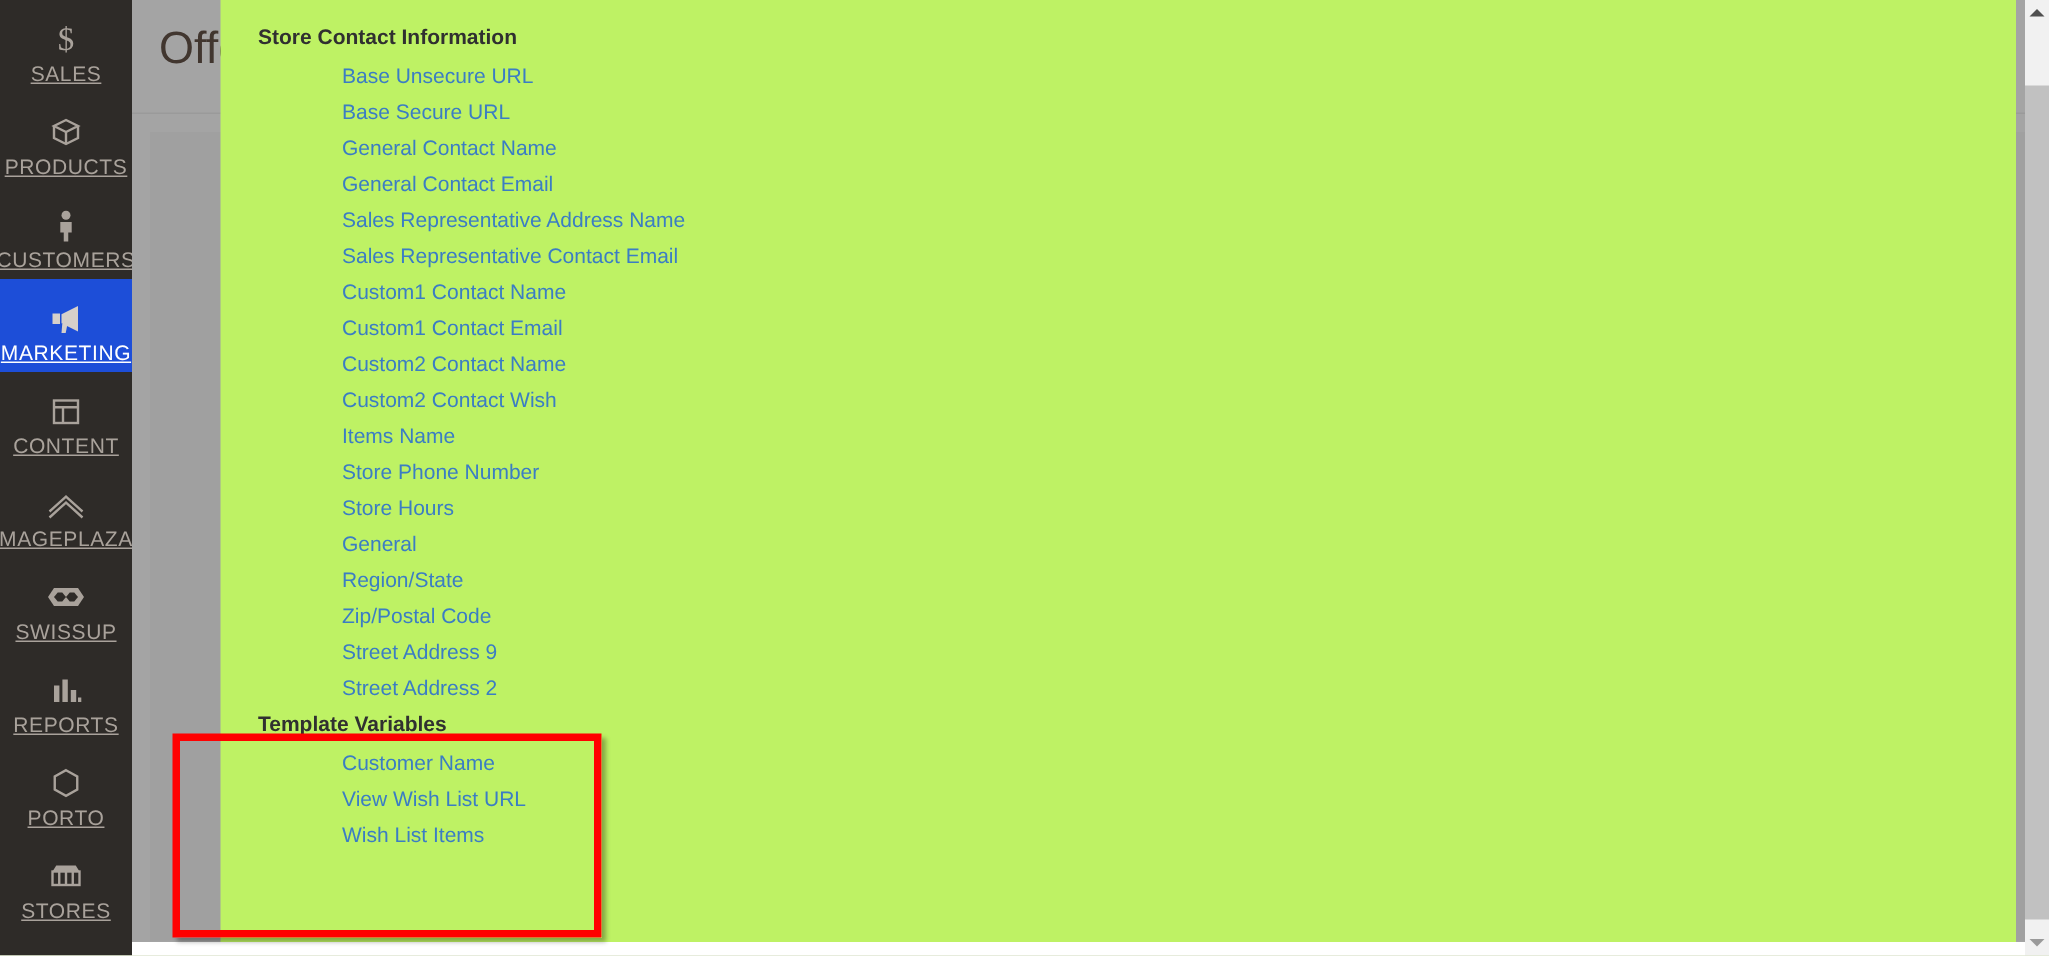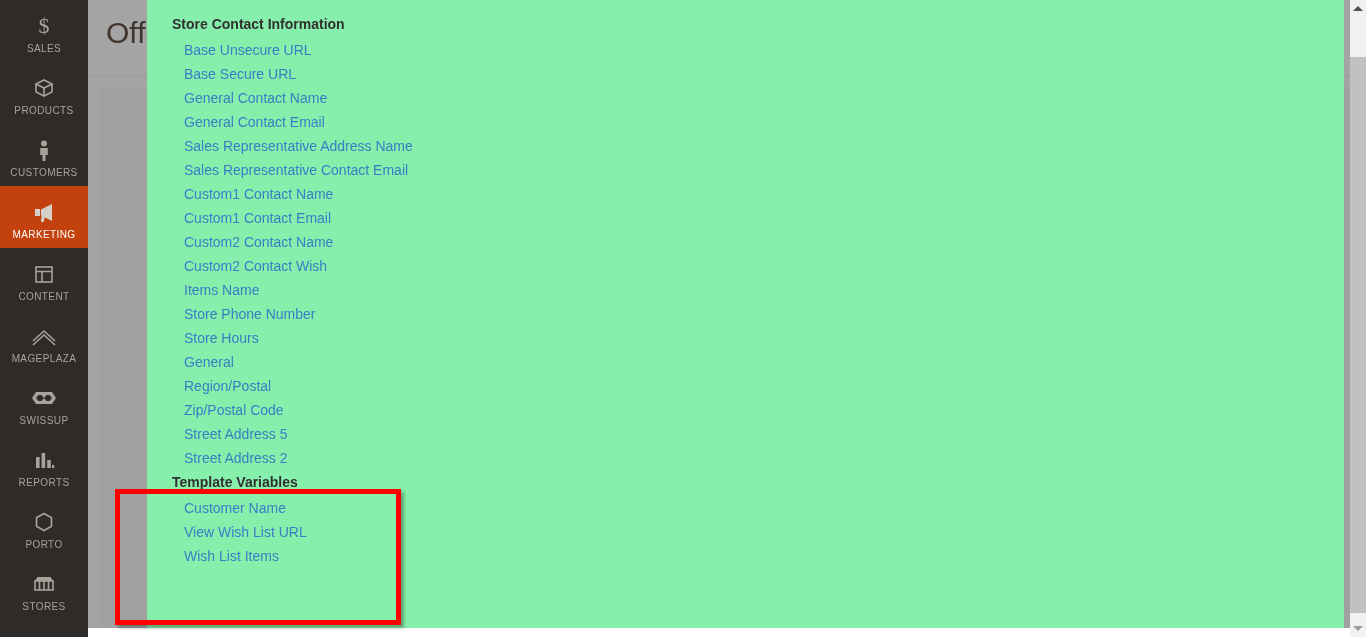--- a/index.html
+++ b/index.html
@@ -33,36 +33,37 @@
     width: 88px;
     height: 62px;
     display: flex;
     flex-direction: column;
     align-items: center;
     justify-content: flex-end;
     padding-bottom: 7px;
     cursor: pointer;
     background: transparent;
   }
-  .nav-item.active { background: #c2410c; }
+  .nav-item.active { background: #1d4ed8; }
   .nav-item .ico {
     display: flex;
     align-items: center;
     justify-content: center;
     height: 30px;
     margin-bottom: 2px;
   }
   .nav-item .ico svg { display:block; }
   .nav-label {
-    font-size: 10px;
+    font-size: 14px;
     letter-spacing: 0.4px;
     color: #a9a29b;
     text-transform: uppercase;
     line-height: 12px;
     white-space: nowrap;
+    text-decoration: underline;
   }
   .nav-item.active .nav-label { color: #ffffff; }
   .icostroke { fill: none; stroke: #a9a29b; stroke-width: 1.6; }
   .icofill { fill: #a9a29b; }
   .nav-item.active .icofill { fill: #d6d0ca; }
 
   
   #page-behind {
     position: absolute;
     left: 88px; top: 0;
@@ -97,38 +98,38 @@
     background: #a0a0a0;
   }
 
   
   #modal {
     position: absolute;
     left: 147px;
     top: 0;
     width: 1197px;
     height: 628px;
-    background: #86efac;
+    background: #bef264;
     z-index: 20;
     overflow: hidden;
   }
   #modal-inner {
     position: absolute;
     left: 0; top: 0;
     width: 100%;
     padding: 14px 0 0 0;
   }
   .group-title {
     font-size: 14px;
     font-weight: bold;
     color: #303030;
     padding: 0 0 4px 25px;
     line-height: 20px;
   }
-  .var-list { list-style: none; }
+  .var-list { list-style: none; padding-left: 44px; }
   .var-item {
     line-height: 24px;
     padding-left: 37px;
     font-size: 14px;
   }
   .var-link {
     color: #3b7dc4;
     text-decoration: none;
     cursor: pointer;
     font-size: 14px;
@@ -336,23 +337,23 @@
           <li class="var-item"><a class="var-link" href="#">Sales Representative Address Name</a></li>
           <li class="var-item"><a class="var-link" href="#">Sales Representative Contact Email</a></li>
           <li class="var-item"><a class="var-link" href="#">Custom1 Contact Name</a></li>
           <li class="var-item"><a class="var-link" href="#">Custom1 Contact Email</a></li>
           <li class="var-item"><a class="var-link" href="#">Custom2 Contact Name</a></li>
           <li class="var-item"><a class="var-link" href="#">Custom2 Contact Wish</a></li>
           <li class="var-item"><a class="var-link" href="#">Items Name</a></li>
           <li class="var-item"><a class="var-link" href="#">Store Phone Number</a></li>
           <li class="var-item"><a class="var-link" href="#">Store Hours</a></li>
           <li class="var-item"><a class="var-link" href="#">General</a></li>
-          <li class="var-item"><a class="var-link" href="#">Region/Postal</a></li>
+          <li class="var-item"><a class="var-link" href="#">Region/State</a></li>
           <li class="var-item"><a class="var-link" href="#">Zip/Postal Code</a></li>
-          <li class="var-item"><a class="var-link" href="#">Street Address 5</a></li>
+          <li class="var-item"><a class="var-link" href="#">Street Address 9</a></li>
           <li class="var-item"><a class="var-link" href="#">Street Address 2</a></li>
         </ul>
         <div class="group-gap"></div>
         <div class="group-title">Template Variables</div>
         <ul class="var-list">
           <li class="var-item"><a class="var-link" href="#">Customer Name</a></li>
           <li class="var-item"><a class="var-link" href="#">View Wish List URL</a></li>
           <li class="var-item"><a class="var-link" href="#">Wish List Items</a></li>
         </ul>
       </div>

